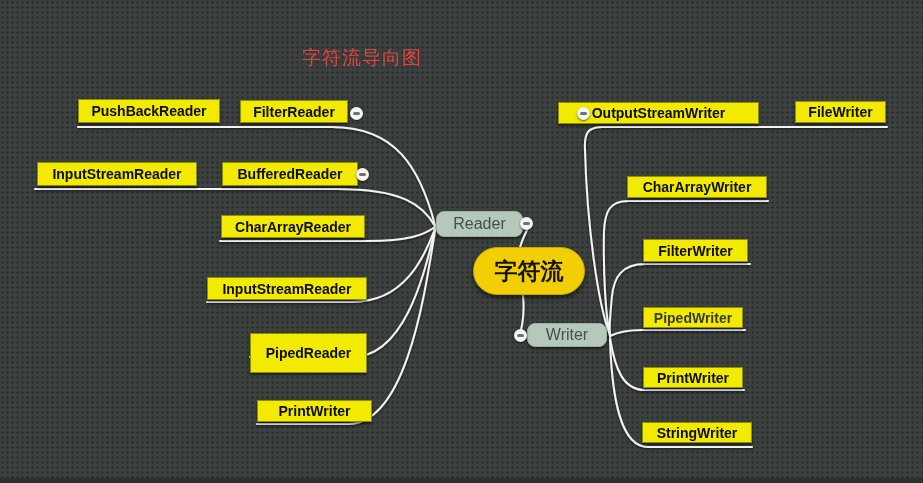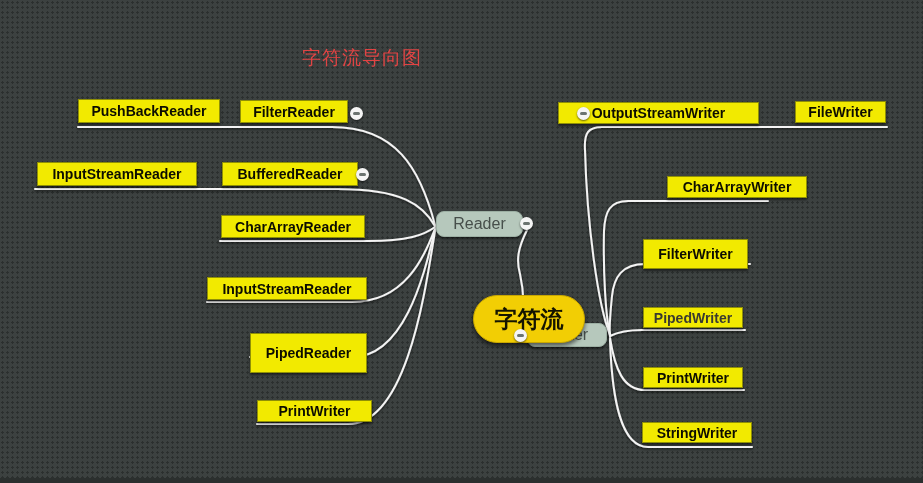--- a/index.html
+++ b/index.html
@@ -55,21 +55,20 @@
     font-size:16px;
   }
   .center-node{
     background:#f2ce04;
     border:1px solid #c8a600;
     border-radius:24px;
     box-shadow:0 3px 4px rgba(0,0,0,0.55);
     color:#141400;
     font-weight:bold;
     font-size:23px;
-    margin-top:48px;
   }
   .minus{
     position:absolute;z-index:3;
     width:13px;height:13px;border-radius:50%;
     background:#f5f5f5;
     box-shadow:0 1px 2px rgba(0,0,0,0.6);
     display:flex;align-items:center;justify-content:center;
     cursor:pointer;
   }
   .minus::after{
@@ -111,22 +110,22 @@
   <div class="node leaf" style="left:240px;top:100px;width:108px;height:23px;">FilterReader</div>
   <div class="node leaf" style="left:37px;top:162px;width:160px;height:24px;">InputStreamReader</div>
   <div class="node leaf" style="left:222px;top:162px;width:136px;height:24px;">BufferedReader</div>
   <div class="node leaf" style="left:221px;top:215px;width:144px;height:23px;">CharArrayReader</div>
   <div class="node leaf" style="left:207px;top:277px;width:160px;height:23px;">InputStreamReader</div>
   <div class="node leaf" style="left:250px;top:333px;width:117px;height:40px;">PipedReader</div>
   <div class="node leaf" style="left:257px;top:400px;width:115px;height:22px;">PrintWriter</div>
 
   <div class="node leaf" style="left:558px;top:102px;width:201px;height:22px;">OutputStreamWriter</div>
   <div class="node leaf" style="left:795px;top:101px;width:91px;height:22px;">FileWriter</div>
-  <div class="node leaf" style="left:627px;top:176px;width:140px;height:22px;margin-left:40px;">CharArrayWriter</div>
-  <div class="node leaf" style="left:643px;top:239px;width:105px;height:30px;">FilterWriter</div>
+  <div class="node leaf" style="left:627px;top:176px;width:140px;height:22px;">CharArrayWriter</div>
+  <div class="node leaf" style="left:643px;top:239px;width:105px;height:23px;">FilterWriter</div>
   <div class="node leaf plain" style="left:643px;top:307px;width:100px;height:21px;">PipedWriter</div>
   <div class="node leaf" style="left:643px;top:367px;width:100px;height:21px;text-align:right;">PrintWriter</div>
   <div class="node leaf" style="left:642px;top:422px;width:110px;height:21px;">StringWriter</div>
 
   <div class="node branch" style="left:436px;top:211px;width:87px;height:26px;">Reader</div>
   <div class="node branch" style="left:527px;top:323px;width:80px;height:24px;">Writer</div>
 
   <div class="node center-node" style="left:473px;top:247px;width:112px;height:48px;">字符流</div>
 
   <div class="minus" style="left:350px;top:107px;"></div>

